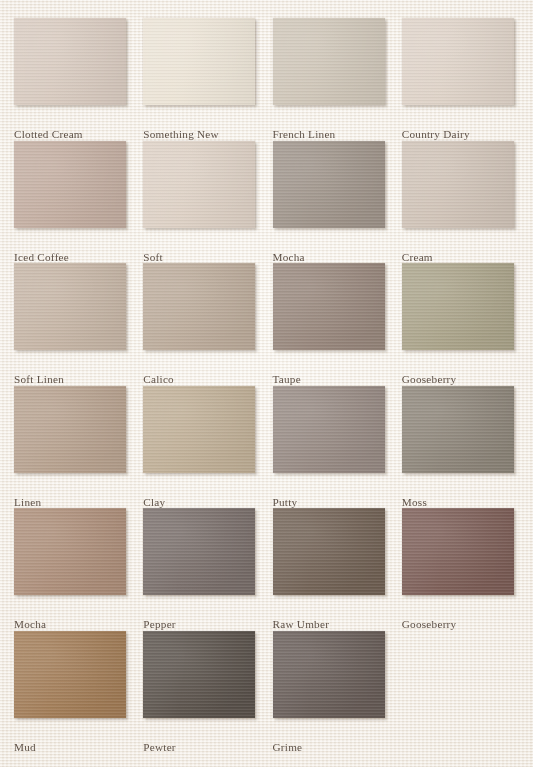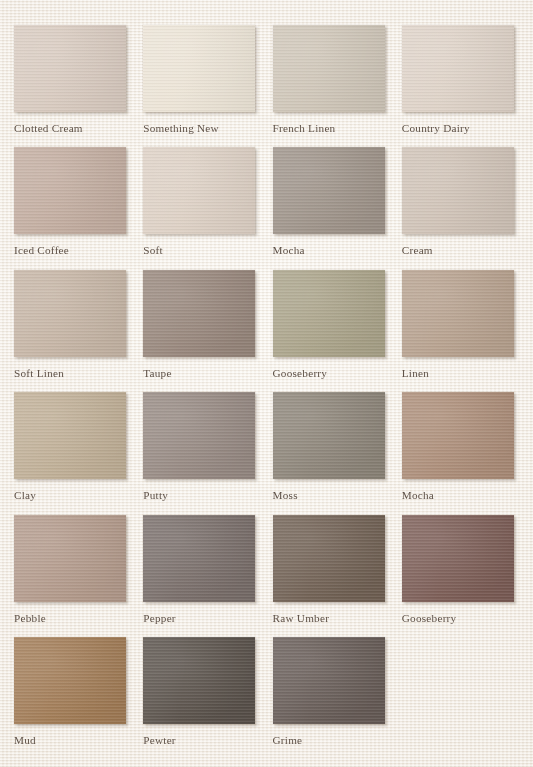--- a/index.html
+++ b/index.html
@@ -56,21 +56,21 @@
     box-sizing: border-box;
     padding: 18px 8px 14px 8px;
     column-gap: 0px;
     row-gap: 0px;
   }
 
   .swatch-cell {
     display: flex;
     flex-direction: column;
     align-items: flex-start;
-    justify-content: center;
+    justify-content: space-between;
     padding-left: 6px;
   }
 
   .swatch-chip {
     width: 112px;
     height: 87px;
     position: relative;
     box-shadow:
       1.5px 2px 2.5px rgba(104, 88, 70, 0.33),
       0 0 0 0.5px rgba(120,104,86,0.10);
@@ -150,20 +150,24 @@
     </div>
     <div class="swatch-cell">
       <div class="swatch-chip" style="background-color: rgb(207, 194, 182);"></div>
       <div class="swatch-label">Cream</div>
     </div>
     <div class="swatch-cell">
       <div class="swatch-chip" style="background-color: rgb(197, 180, 164);"></div>
       <div class="swatch-label">Soft Linen</div>
     </div>
     <div class="swatch-cell">
+      <div class="swatch-chip" style="background-color: rgb(187, 170, 153);"></div>
+      <div class="swatch-label">Calico</div>
+    </div>
+    <div class="swatch-cell">
       <div class="swatch-chip" style="background-color: rgb(150, 133, 122);"></div>
       <div class="swatch-label">Taupe</div>
     </div>
     <div class="swatch-cell">
       <div class="swatch-chip" style="background-color: rgb(169, 162, 136);"></div>
       <div class="swatch-label">Gooseberry</div>
     </div>
     <div class="swatch-cell">
       <div class="swatch-chip" style="background-color: rgb(182, 160, 141);"></div>
       <div class="swatch-label">Linen</div>
@@ -178,24 +182,20 @@
     </div>
     <div class="swatch-cell">
       <div class="swatch-chip" style="background-color: rgb(139, 131, 119);"></div>
       <div class="swatch-label">Moss</div>
     </div>
     <div class="swatch-cell">
       <div class="swatch-chip" style="background-color: rgb(171, 140, 119);"></div>
       <div class="swatch-label">Mocha</div>
     </div>
     <div class="swatch-cell">
-      <div class="swatch-chip" style="background-color: rgb(178, 153, 138);"></div>
-      <div class="swatch-label">Pebble</div>
-    </div>
-    <div class="swatch-cell">
       <div class="swatch-chip" style="background-color: rgb(119, 108, 104);"></div>
       <div class="swatch-label">Pepper</div>
     </div>
     <div class="swatch-cell">
       <div class="swatch-chip" style="background-color: rgb(111, 95, 82);"></div>
       <div class="swatch-label">Raw Umber</div>
     </div>
     <div class="swatch-cell">
       <div class="swatch-chip" style="background-color: rgb(122, 91, 84);"></div>
       <div class="swatch-label">Gooseberry</div>

